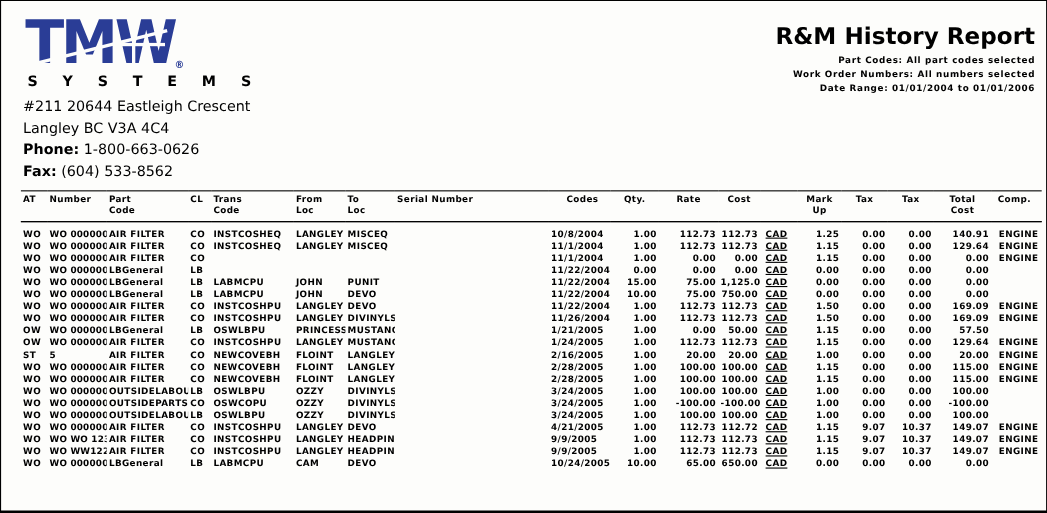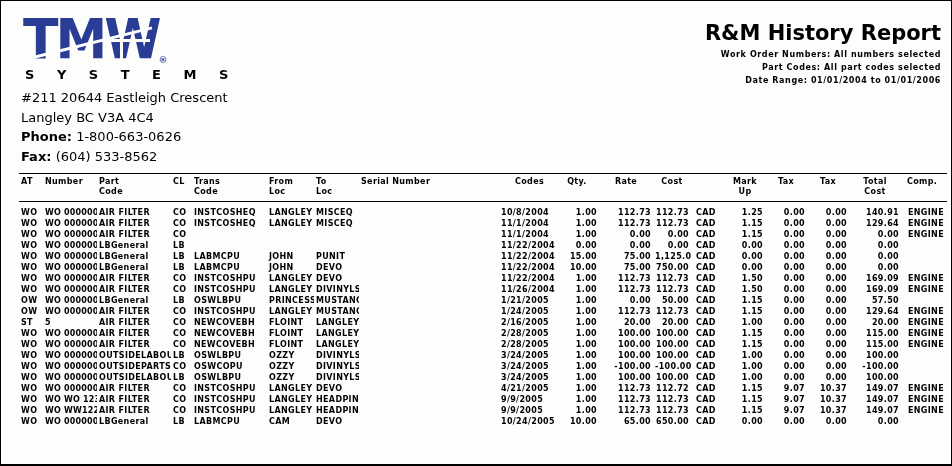--- a/index.html
+++ b/index.html
@@ -27,21 +27,21 @@
   .rpt-meta{font-size:8px;font-weight:bold;letter-spacing:0.6px;line-height:1.6;}
   
   table{border-collapse:collapse;table-layout:fixed;width:928px;margin-left:18px;font-size:8px;font-weight:bold;letter-spacing:0.35px;}
   thead th{border-top:1px solid #000;border-bottom:1px solid #000;padding:3px 2px 4px 2px;vertical-align:top;font-size:8px;line-height:10px;text-align:left;}
   thead th.al-right{text-align:center;}
   th[data-name="col-header-date"]{padding-left:16px;}
   th[data-name="col-header-comp"]{padding-left:6px;}
   tbody td{padding:1px 2px 0 2px;height:10px;line-height:10px;white-space:nowrap;overflow:hidden;}
   tbody tr:first-child td{padding-top:6px;}
   td.al-right{text-align:right;}
-  td[data-name="cell-cur"]{padding-left:5px;}
+  td[data-name="cell-cur"]{padding-left:5px;text-decoration:underline;}
   td[data-name="cell-comp"]{padding-left:7px;}
   td[data-name="cell-number"]{letter-spacing:0.2px;}
 </style>
 </head>
 <body>
 
 <div class="page" data-name="report-page">
 
   <div class="hdr" data-name="page-header">
     <div class="logoblock" data-name="company-block">
@@ -56,22 +56,22 @@
         <div data-name="address-line-1">#211 20644 Eastleigh Crescent</div>
         <div data-name="address-line-2">Langley  BC   V3A 4C4</div>
         <div data-name="phone-line"><span class="lbl" data-name="phone-label">Phone:</span> <span data-name="phone-value">1-800-663-0626</span></div>
         <div data-name="fax-line"><span class="lbl" data-name="fax-label">Fax:</span> <span data-name="fax-value">(604) 533-8562</span></div>
       </div>
     </div>
 
     <div class="titleblock" data-name="report-title-block">
       <div class="rpt-title" data-name="report-title">R&amp;M History Report</div>
       <div class="rpt-meta" data-name="report-parameters">
+        <div data-name="part-codes-line">Part Codes: All part codes selected</div>
         <div data-name="work-order-numbers-line">Work Order Numbers: All numbers selected</div>
-        <div data-name="part-codes-line">Part Codes: All part codes selected</div>
         <div data-name="date-range-line">Date Range: 01/01/2004 to 01/01/2006</div>
       </div>
     </div>
   </div>
 
   <table data-name="history-table">
     <colgroup data-name="table-colgroup">
         <col style="width: 24px;">
         <col style="width: 54px;">
         <col style="width: 74px;">

